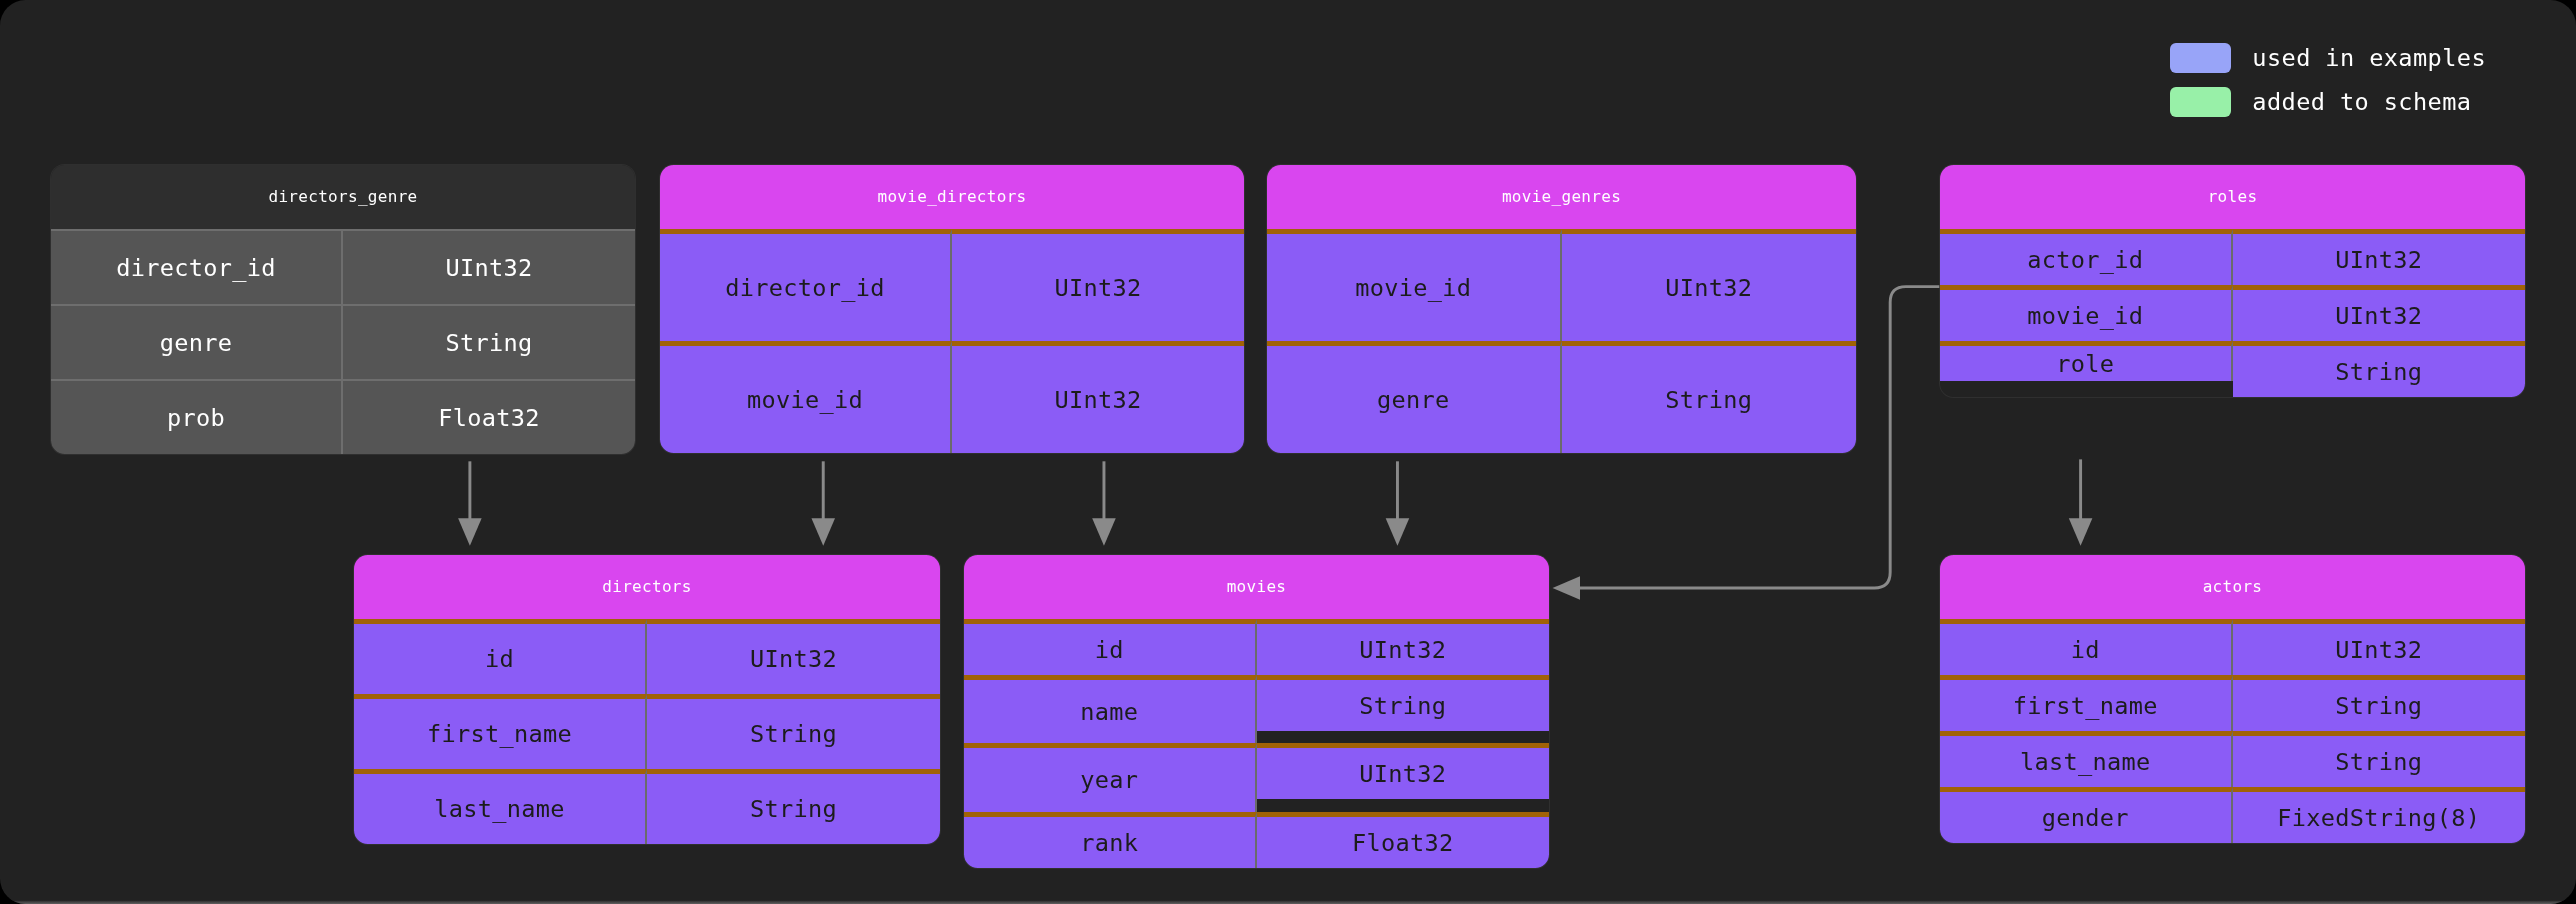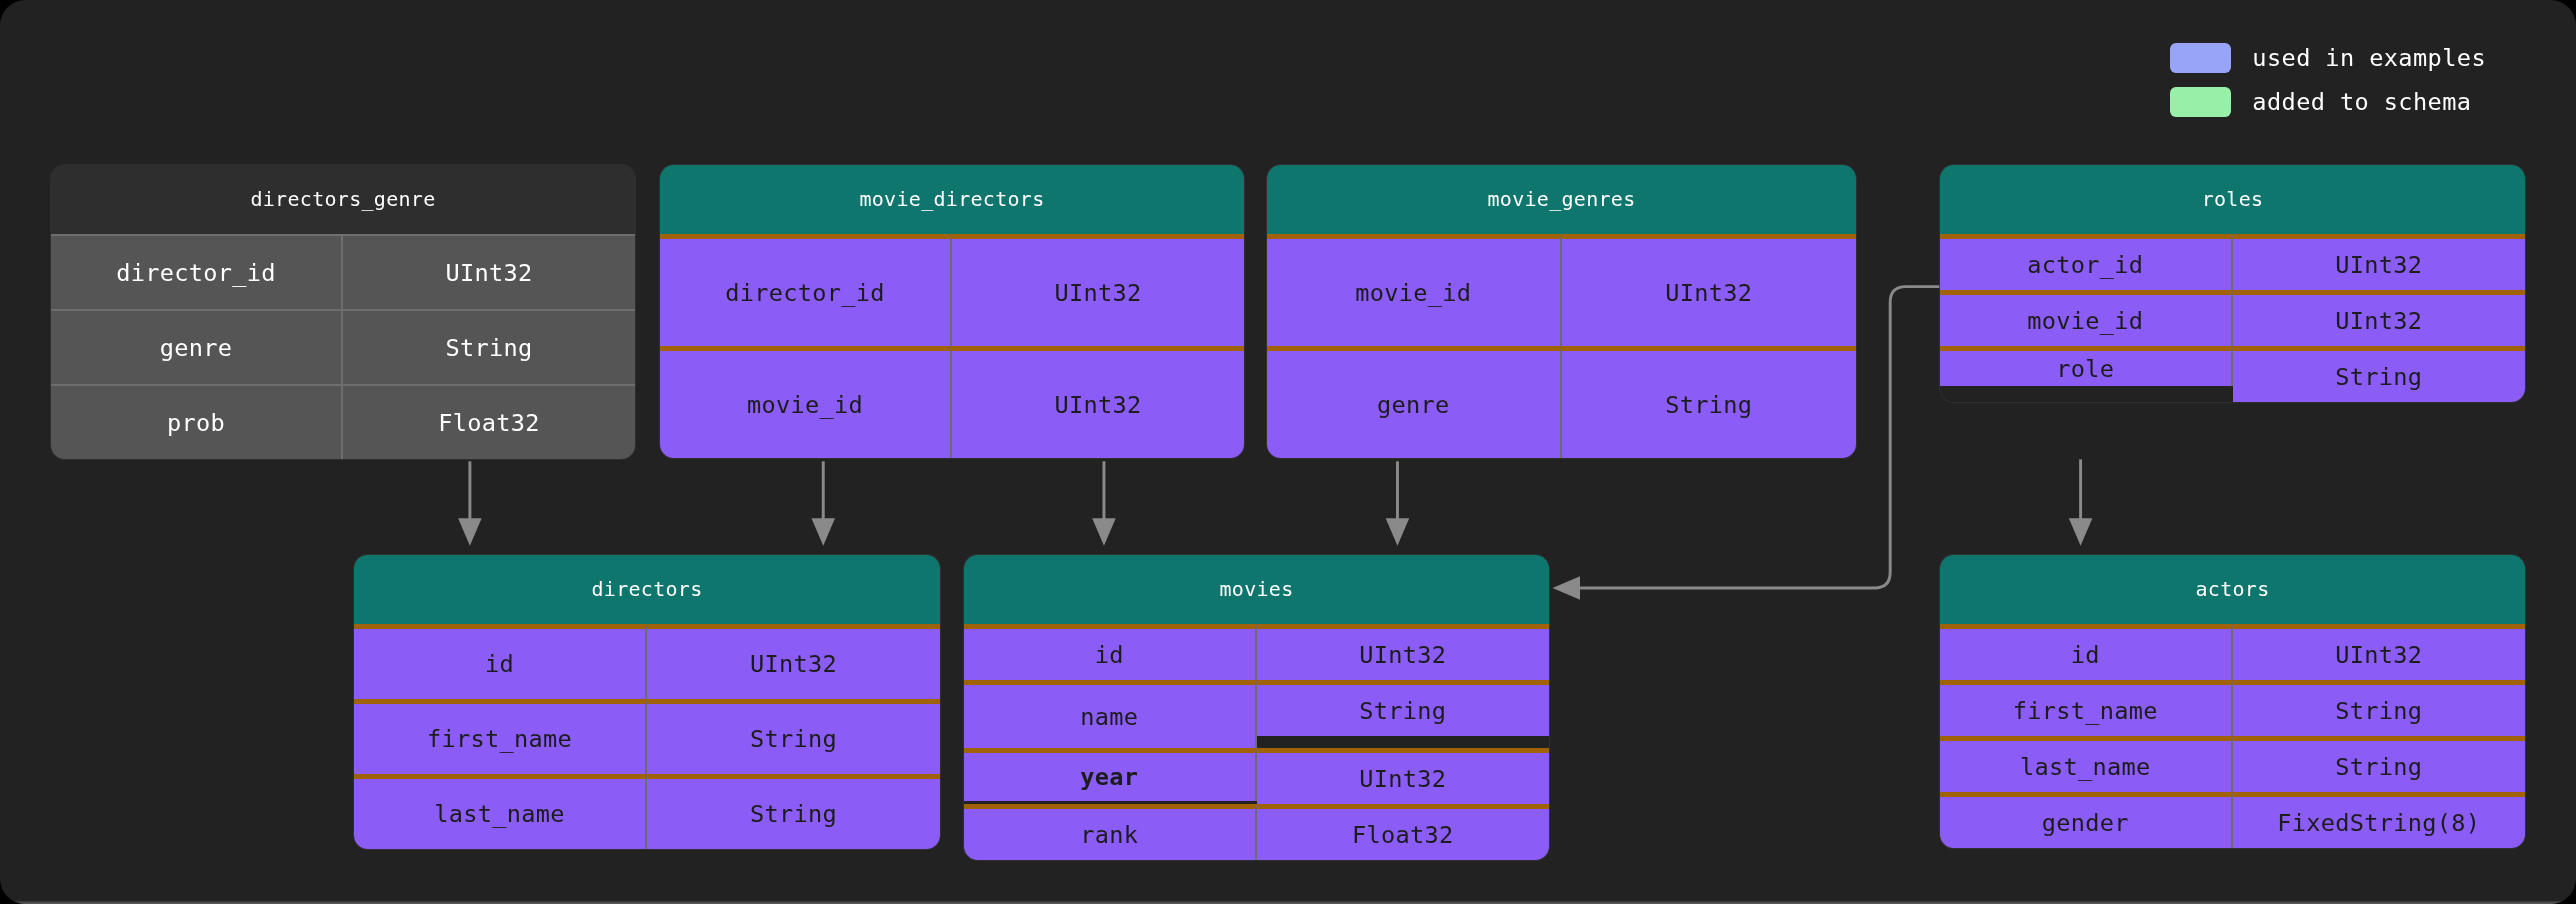--- a/index.html
+++ b/index.html
@@ -50,21 +50,21 @@
   
   .tbl {
     position: absolute;
     border-radius: 13.7px;
     overflow: hidden;
     box-shadow: 0 0 0 1px rgba(255,255,255,0.06);
     z-index: 4;
   }
   .tbl-head {
     text-align: center;
-    font-size: 20px;
+    font-size: 16px;
     padding: 21.6px 9.8px 23.6px;
     letter-spacing: 0.3px;
   }
   .tbl-row {
     display: flex;
     width: 100%;
   }
   .cell {
     display: flex;
     align-items: center;
@@ -72,21 +72,21 @@
     font-size: 23.6px;
     letter-spacing: 0.3px;
     box-sizing: border-box;
     overflow: hidden;
     white-space: nowrap;
   }
   .cell-name { width: 50%; }
   .cell-type { width: 50%; }
 
   
-  .theme-blue .tbl-head   { background: #0f766e; color: #ffffff; }
+  .theme-blue .tbl-head   { background: #d946ef; color: #ffffff; }
   .theme-blue .cell       { background: #8b5cf6; color: #1c1c1c;
                             border-top: 5px solid #a16207;
                             border-right: 2px solid #6b6b6b; }
   .theme-blue .cell-type  { border-right: none; }
 
   
   .theme-gray .tbl-head   { background: #2e2e2e; color: #ffffff; }
   .theme-gray .cell       { background: #555555; color: #ffffff;
                             border-top: 2px solid #6e6e6e;
                             border-right: 2px solid #6e6e6e; }
@@ -251,21 +251,21 @@
     <div class="tbl-head">movies</div>
     <div class="tbl-row">
       <div class="cell cell-name" style="height:56px;">id</div>
       <div class="cell cell-type" style="height:56px;">UInt32</div>
     </div>
     <div class="tbl-row">
       <div class="cell cell-name" style="height:68px;">name</div>
       <div class="cell cell-type" style="height:56px;">String</div>
     </div>
     <div class="tbl-row">
-      <div class="cell cell-name" style="height:53px;font-weight:bold;">year</div>
+      <div class="cell cell-name" style="height:69px;">year</div>
       <div class="cell cell-type" style="height:56px;">UInt32</div>
     </div>
     <div class="tbl-row">
       <div class="cell cell-name" style="height:56px;">rank</div>
       <div class="cell cell-type" style="height:56px;">Float32</div>
     </div>
   </div>
 
   <div class="tbl theme-blue" style="left:1940px; top:555px; width:585px;">
     <div class="tbl-head">actors</div>

